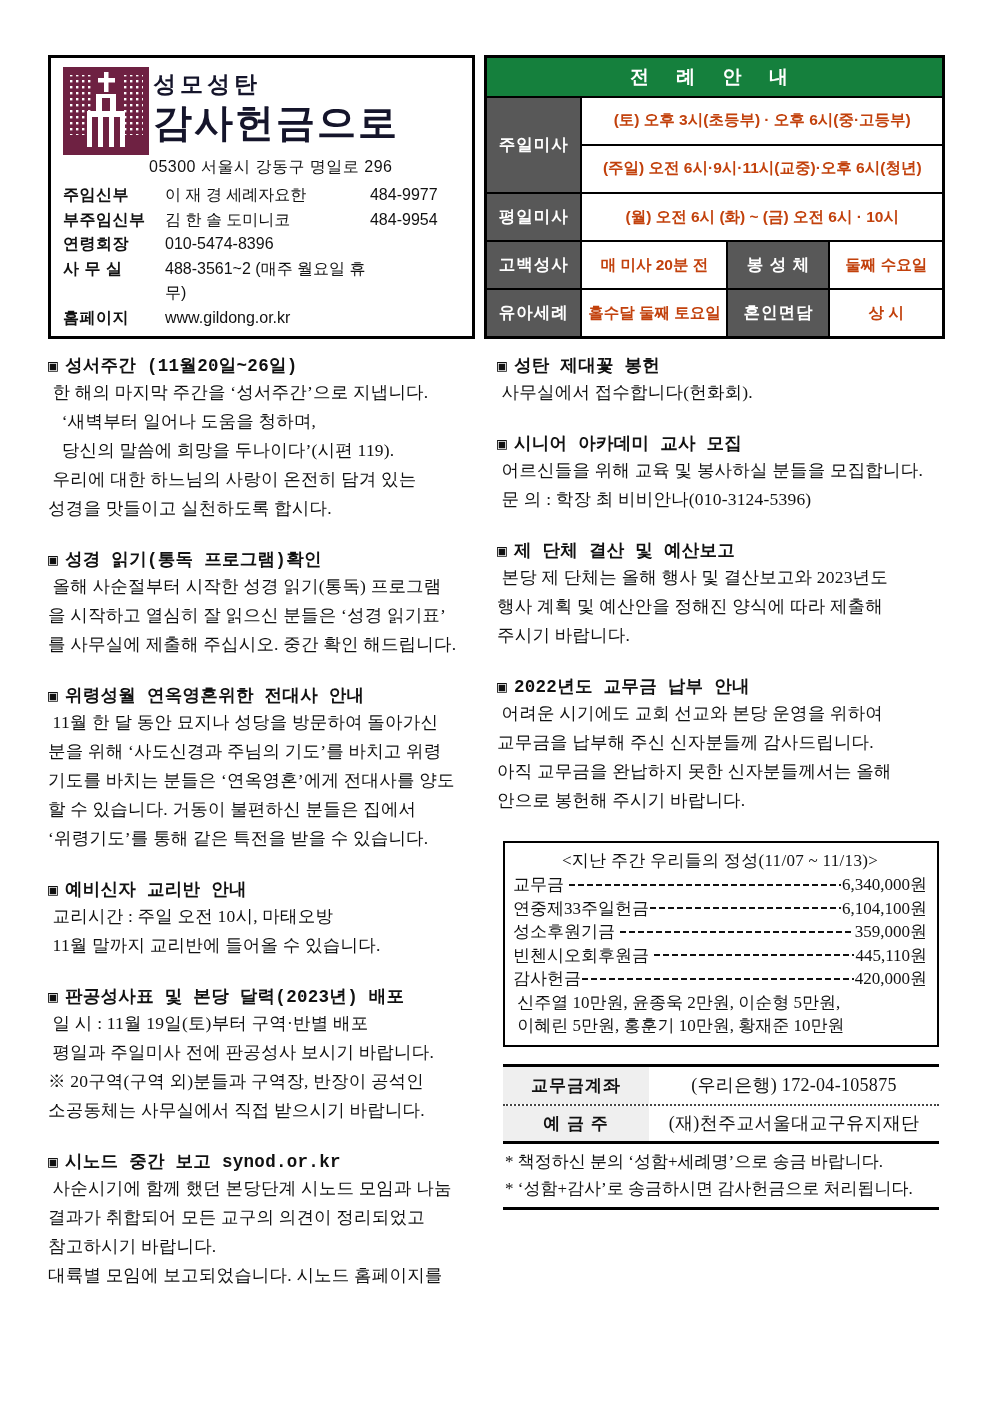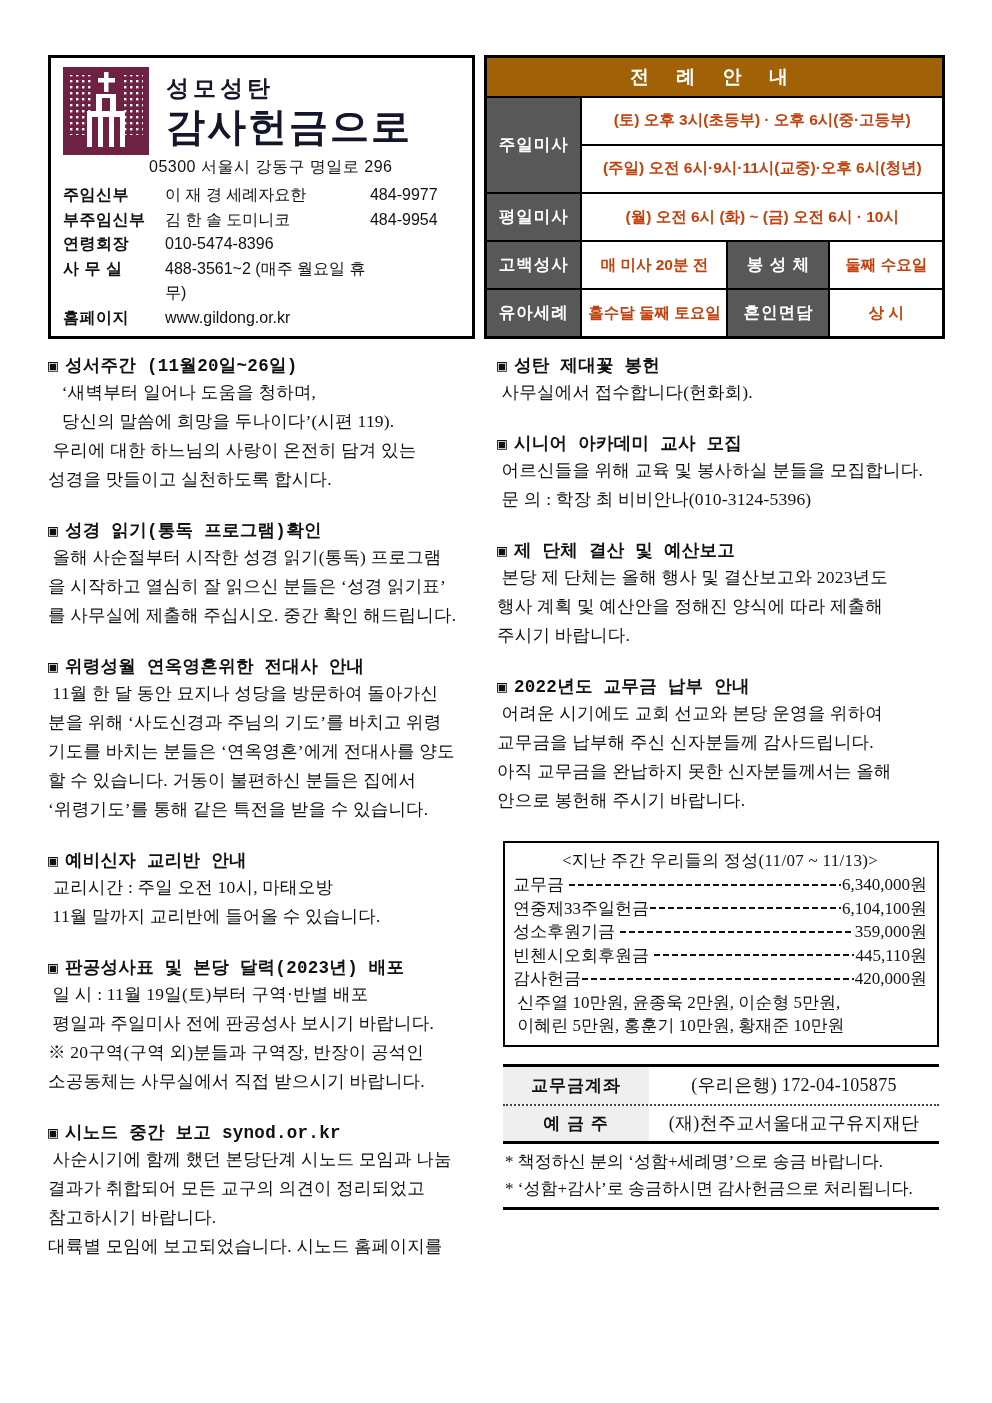--- a/index.html
+++ b/index.html
@@ -10,39 +10,39 @@
     padding:55px 47px 0 48px; overflow:hidden; position:relative;
   }
 
   
   .header { display:flex; gap:9px; align-items:stretch; }
 
   .church-box {
     width:430px; border:3px solid #000; padding:9px 10px 6px 12px;
     font-family:"Liberation Sans","DejaVu Sans",sans-serif;
   }
-  .brand-row { display:flex; gap:17px; align-items:center; }
+  .brand-row { display:flex; gap:4px; align-items:flex-start; }
   .logo { width:86px; height:88px; flex:none; }
   .brand-titles { padding-top:2px; }
   .title-small { font-size:23px; font-weight:700; letter-spacing:4px; color:#15152b; }
   .title-large { font-size:39px; font-weight:800; letter-spacing:2px; color:#15152b; line-height:1.2; }
   .address { font-size:16px; margin:2px 0 5px 86px; letter-spacing:0.5px; }
   .info-row { display:flex; font-size:16px; line-height:24.5px; }
   .info-label { width:102px; font-weight:700; flex:none; letter-spacing:0.5px; }
   .info-value { flex:1; font-family:"Liberation Sans","DejaVu Sans",sans-serif; }
   .info-phone { width:92px; flex:none; }
 
   
   .liturgy {
     width:458px; border-collapse:collapse; table-layout:fixed;
     font-family:"Liberation Sans","DejaVu Sans",sans-serif;
     border:3px solid #000;
   }
   .liturgy th {
-    background:#a16207; color:#fff; font-size:19px; font-weight:700;
+    background:#15803d; color:#fff; font-size:19px; font-weight:700;
     letter-spacing:11px; height:36px; border:2px solid #000;
   }
   .liturgy td {
     border:2px solid #000; text-align:center; vertical-align:middle;
     font-size:15.5px; font-weight:600; height:43px; padding:0 1px; color:#c2410c;
   }
   .liturgy td.lbl {
     background:#585858; color:#fff; font-weight:700; font-size:16.5px; letter-spacing:1px;
   }
 
@@ -193,20 +193,21 @@
   </div>
 
   <div class="columns">
 
     <div class="col-left">
 
         <div class="section">
           <div class="sec-title"><span class="bullet">▣</span><span>성서주간 (11월20일~26일)</span></div>
           <div class="sec-lines">
 
+          <div class="sec-line"> 한 해의 마지막 주간을 ‘성서주간’으로 지냅니다.</div>
             <div class="sec-line">   ‘새벽부터 일어나 도움을 청하며,</div>
             <div class="sec-line">   당신의 말씀에 희망을 두나이다’(시편 119).</div>
             <div class="sec-line"> 우리에 대한 하느님의 사랑이 온전히 담겨 있는</div>
             <div class="sec-line">성경을 맛들이고 실천하도록 합시다.</div>
           </div>
         </div>
 
         <div class="section">
           <div class="sec-title"><span class="bullet">▣</span><span>성경 읽기(통독 프로그램)확인</span></div>
           <div class="sec-lines">

